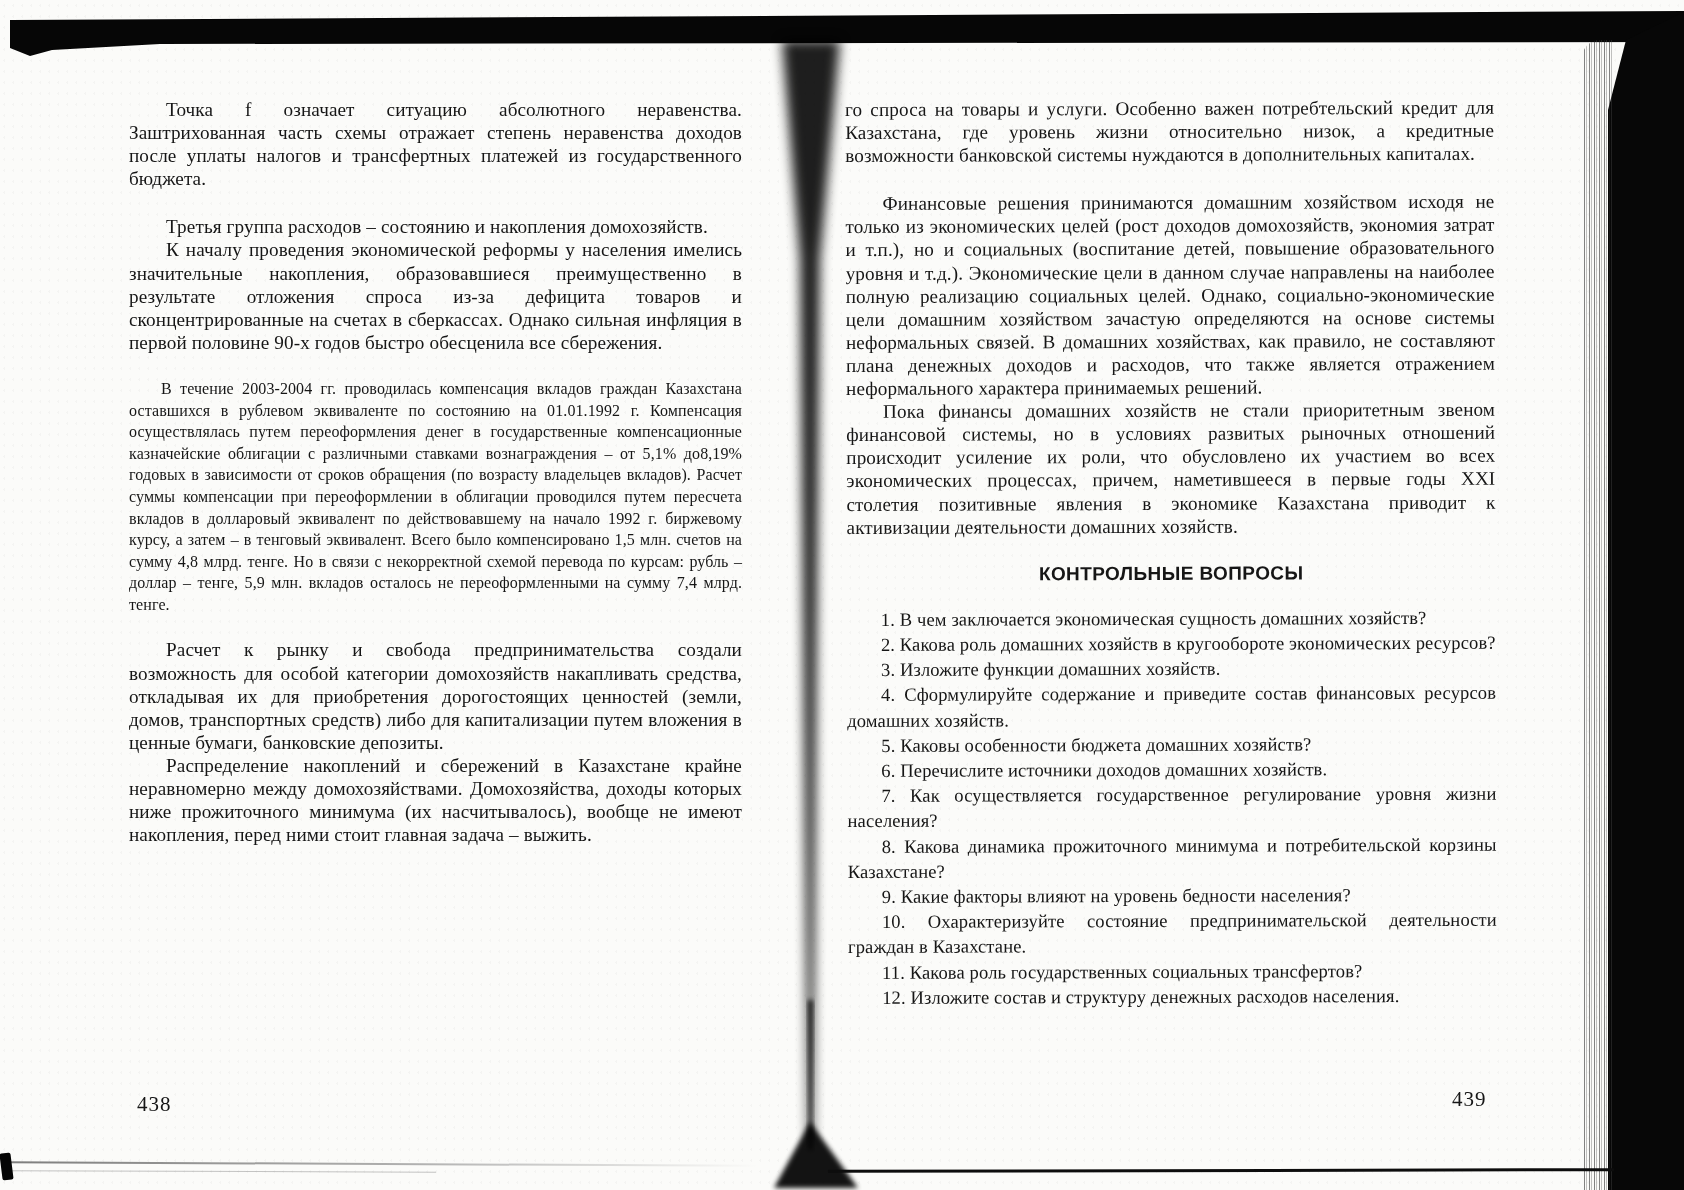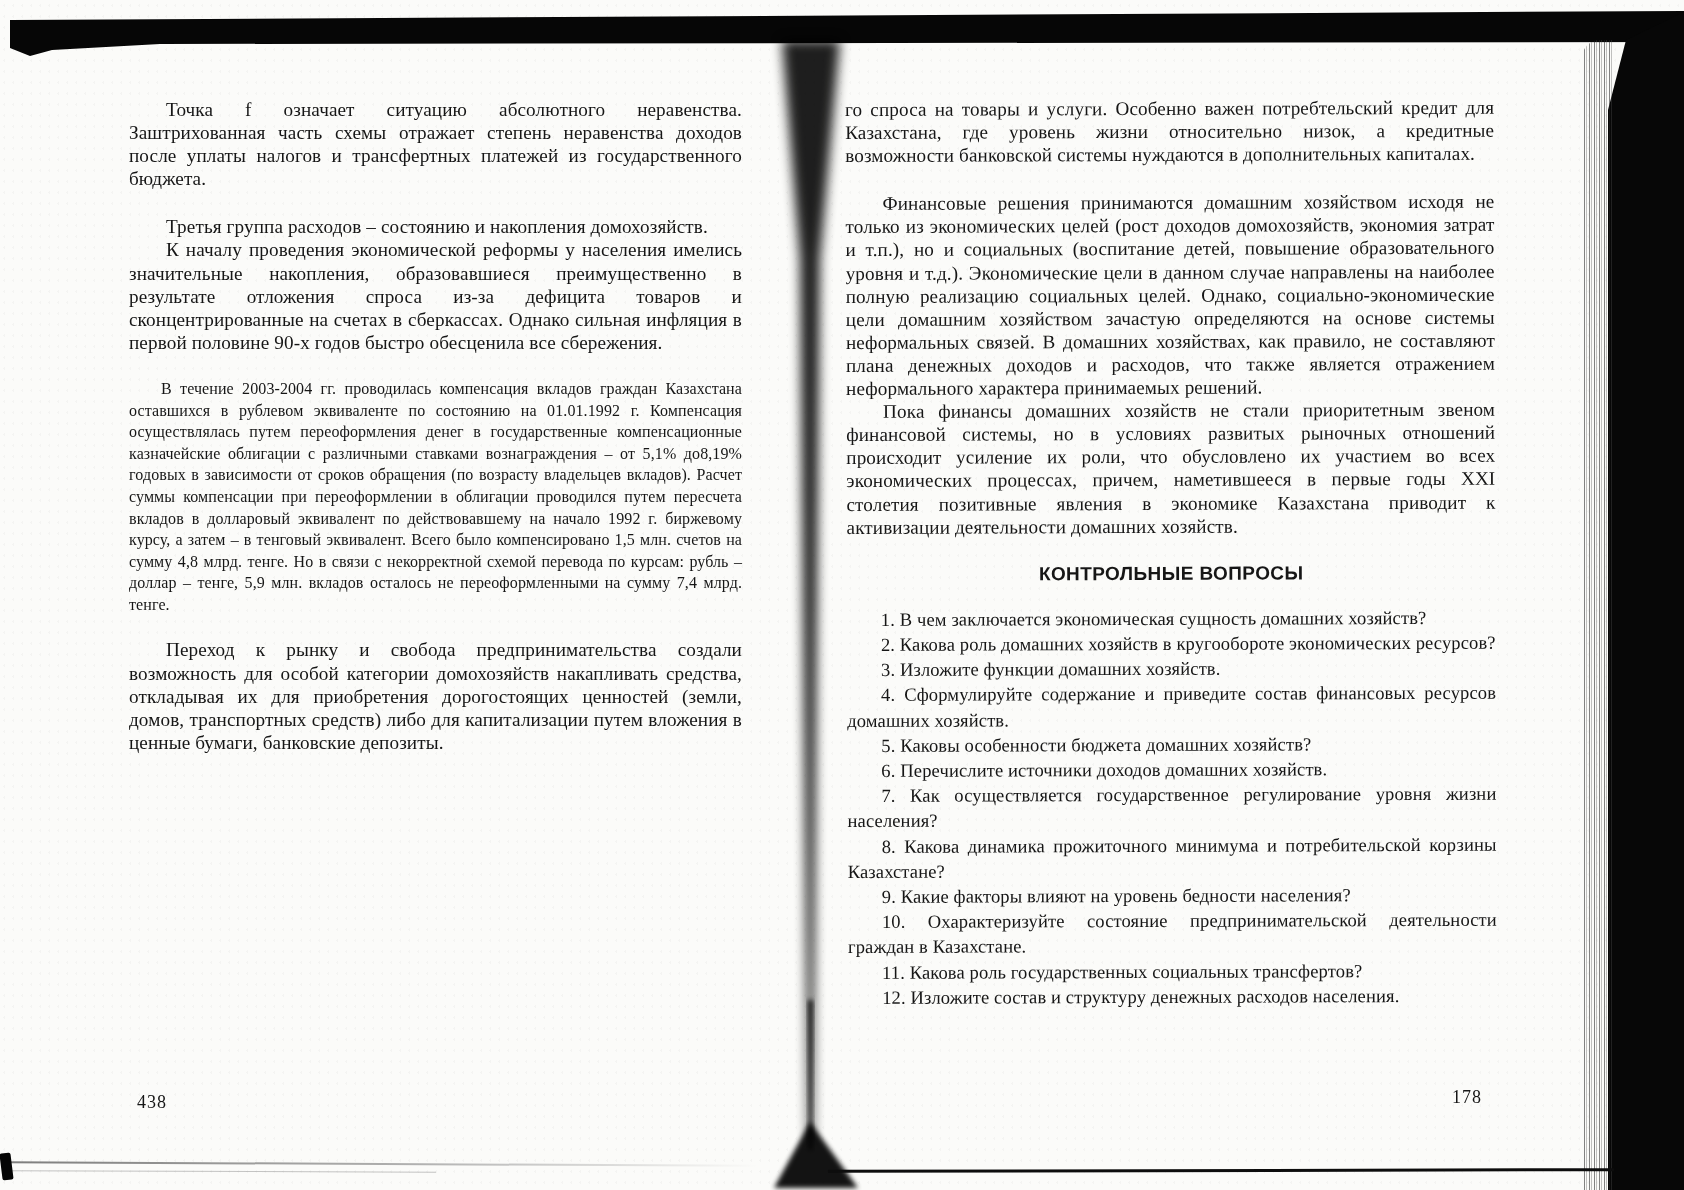--- a/index.html
+++ b/index.html
@@ -62,21 +62,21 @@
   .cv-heading{
     font-family:"Liberation Sans", sans-serif;font-weight:bold;
     font-size:19px;letter-spacing:.4px;text-align:center;
     margin:25px 0 21px 0;
   }
   .question{
     margin:0;text-indent:34px;text-align:justify;
     font-size:18.6px;line-height:25.2px;letter-spacing:.1px;
   }
   .page-number{
-    position:absolute;font-size:18px;letter-spacing:1px;
+    position:absolute;font-size:21px;letter-spacing:1px;
   }
   .page-number.left{left:137px;top:1092px;}
   .page-number.right{left:1452px;top:1087px;}
 </style>
 </head>
 <body>
 
 <div class="scan">
 
   <div class="top-bar"></div>
@@ -100,21 +100,22 @@
   <div class="bottom-line-right"></div>
   <div class="bottom-line-left"></div>
   <div class="bottom-line-left2"></div>
   <div class="corner-mark"></div>
 
   <div class="page-col left">
     <p class="para">Точка f означает ситуацию абсолютного неравенства. Заштрихованная часть схемы отражает степень неравенства доходов после уплаты налогов и трансфертных платежей из государственного бюджета.</p>
     <p class="para gap-top">Третья группа расходов – состоянию и накопления домохозяйств.</p>
     <p class="para">К началу проведения экономической реформы у населения имелись значительные накопления, образовавшиеся преимущественно в результате отложения спроса из-за дефицита товаров и сконцентрированные на счетах в сберкассах. Однако сильная инфляция в первой половине 90-х годов быстро обесценила все сбережения.</p>
     <p class="para small">В течение 2003-2004 гг. проводилась компенсация вкладов граждан Казахстана оставшихся в рублевом эквиваленте по состоянию на 01.01.1992 г. Компенсация осуществлялась путем переоформления денег в государственные компенсационные казначейские облигации с различными ставками вознаграждения – от 5,1% до8,19% годовых в зависимости от сроков обращения (по возрасту владельцев вкладов).  Расчет суммы компенсации при переоформлении в облигации проводился путем пересчета вкладов в долларовый эквивалент по действовавшему на начало 1992 г. биржевому курсу, а затем – в тенговый эквивалент. Всего было компенсировано 1,5 млн. счетов на сумму 4,8 млрд. тенге. Но в связи с некорректной схемой перевода по курсам: рубль – доллар – тенге, 5,9 млн. вкладов осталось не переоформленными на сумму 7,4 млрд. тенге.</p>
-    <p class="para">Переход к рынку и свобода предпринимательства создали возможность для особой категории домохозяйств накапливать средства, откладывая их для приобретения дорогостоящих ценностей (земли, домов, транспортных средств) либо для капитализации путем вложения в ценные бумаги, банковские депозиты.</p>
+    <p class="para">Расчет к рынку и свобода предпринимательства создали возможность для особой категории домохозяйств накапливать средства, откладывая их для приобретения дорогостоящих ценностей (земли, домов, транспортных средств) либо для капитализации путем вложения в ценные бумаги, банковские депозиты.</p>
+    <p class="para">Распределение накоплений и сбережений в Казахстане крайне неравномерно между домохозяйствами. Домохозяйства, доходы которых ниже прожиточного минимума (их насчитывалось), вообще не имеют накопления, перед ними стоит главная задача – выжить.</p>
   </div>
   <div class="page-number left">438</div>
 
   <div class="page-col right">
     <p class="para" style="text-indent:0;">го спроса на товары и услуги. Особенно важен потребтельский кредит для Казахстана, где уровень жизни относительно низок, а кредитные возможности банковской системы нуждаются в дополнительных капиталах.</p>
     <p class="para gap-top">Финансовые решения принимаются домашним хозяйством исходя не только из экономических целей (рост доходов домохозяйств, экономия затрат и т.п.), но и социальных (воспитание детей, повышение образовательного уровня и т.д.). Экономические цели в данном случае направлены на наиболее полную реализацию социальных целей. Однако, социально-экономические цели домашним хозяйством зачастую определяются на основе системы неформальных связей. В домашних хозяйствах, как правило, не составляют плана денежных доходов и расходов, что также является отражением неформального характера принимаемых решений.</p>
     <p class="para">Пока финансы домашних хозяйств не стали приоритетным звеном финансовой системы, но в условиях развитых рыночных отношений происходит усиление их роли, что обусловлено их участием во всех экономических процессах, причем, наметившееся в первые годы XXI столетия позитивные явления в экономике Казахстана приводит к активизации деятельности домашних хозяйств.</p>
     <h2 class="cv-heading">КОНТРОЛЬНЫЕ ВОПРОСЫ</h2>
     <p class="question">1. В чем заключается экономическая сущность домашних хозяйств?</p>
     <p class="question">2. Какова роль домашних хозяйств в кругообороте экономических ресурсов?</p>
@@ -122,15 +123,15 @@
     <p class="question">4. Сформулируйте содержание и приведите состав финансовых ресурсов домашних хозяйств.</p>
     <p class="question">5. Каковы особенности бюджета домашних хозяйств?</p>
     <p class="question">6. Перечислите источники доходов домашних хозяйств.</p>
     <p class="question">7. Как осуществляется государственное регулирование уровня жизни населения?</p>
     <p class="question">8. Какова динамика прожиточного минимума и потребительской корзины Казахстане?</p>
     <p class="question">9. Какие факторы влияют на уровень бедности населения?</p>
     <p class="question">10. Охарактеризуйте состояние предпринимательской деятельности граждан в Казахстане.</p>
     <p class="question">11. Какова роль государственных социальных трансфертов?</p>
     <p class="question">12. Изложите состав и структуру денежных расходов населения.</p>
   </div>
-  <div class="page-number right">178</div>
+  <div class="page-number right">439</div>
 
 </div>
 
 </body></html>

